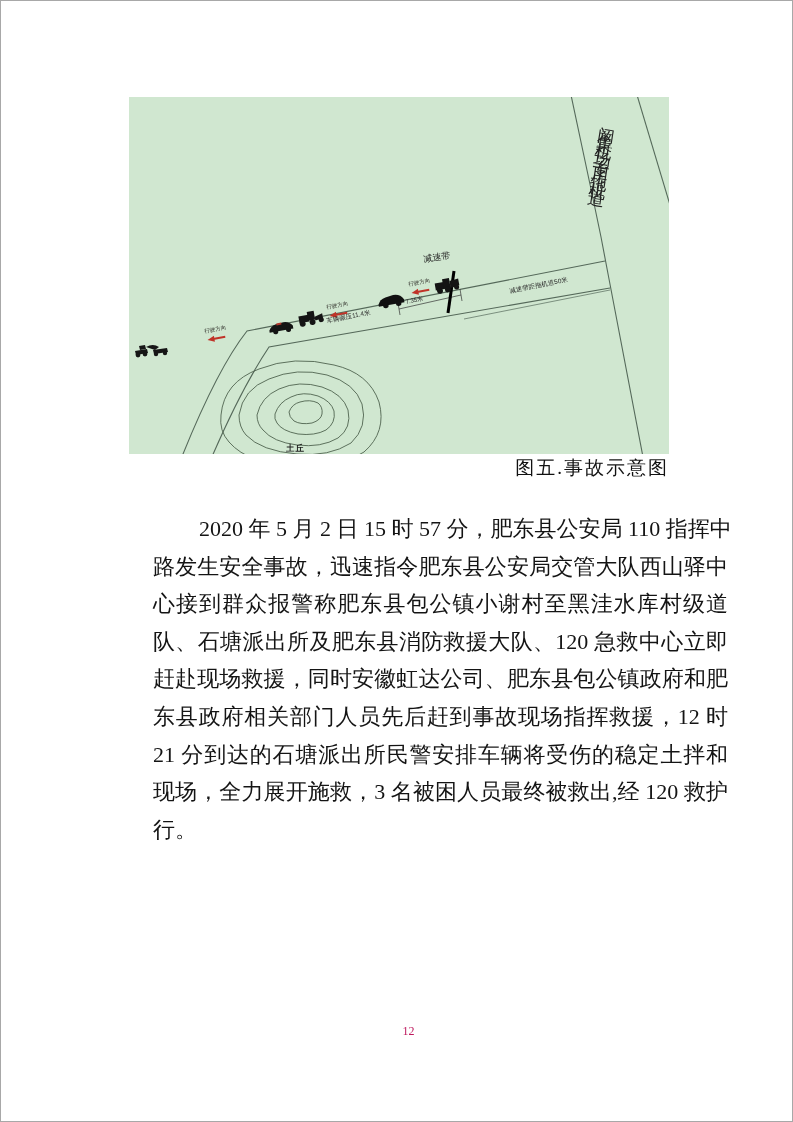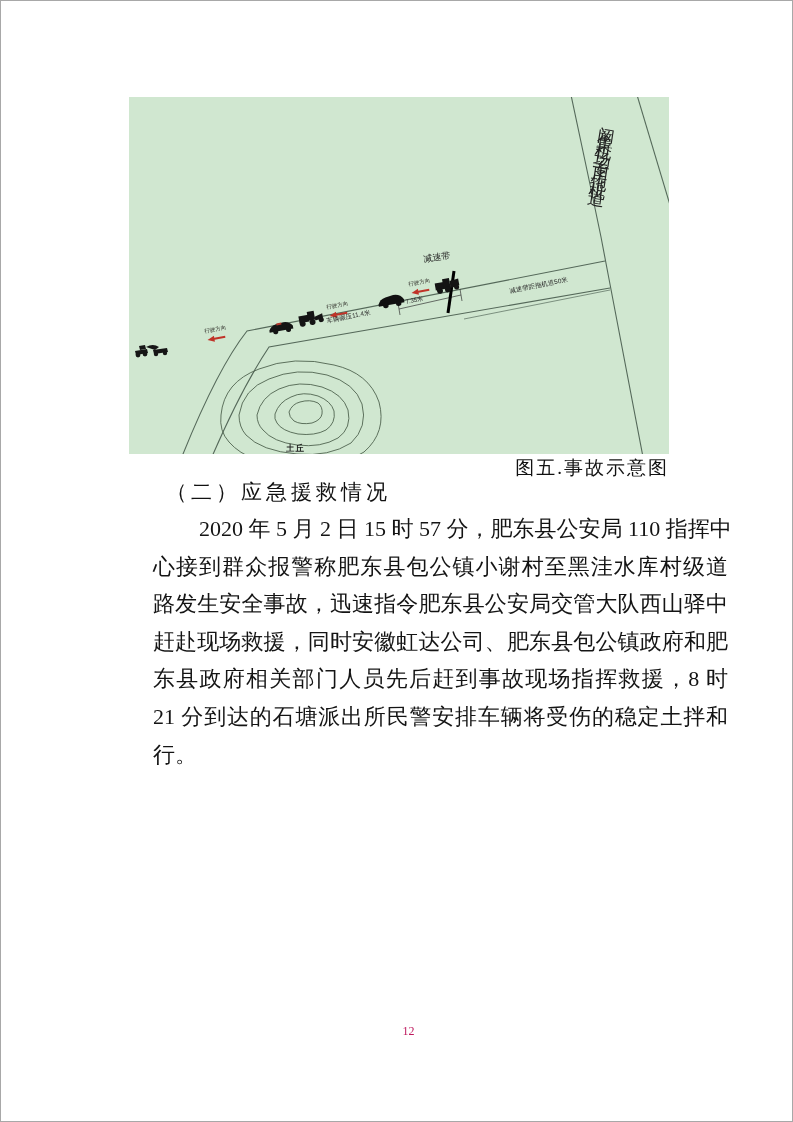--- a/index.html
+++ b/index.html
@@ -155,26 +155,27 @@
     <div class="dlabel lbl-mid">车辆碾压11.4米</div>
     <div class="dlabel lbl-dim">7.35米</div>
     <div class="dlabel lbl-dir d1">行驶方向</div>
     <div class="dlabel lbl-dir d2">行驶方向</div>
     <div class="dlabel lbl-dir d3">行驶方向</div>
     <div class="dlabel lbl-mound">土丘</div>
   </figure>
 
   <div class="caption">图五.事故示意图</div>
 
-  <h3 class="heading">（二）应急援救情况</h3>
 
   <div class="body-text">
       <div class="line indent">2020 年 5 月 2 日 15 时 57 分，肥东县公安局 110 指挥中</div>
+      <div class="line">路发生安全事故，迅速指令肥东县公安局交管大队西山驿中</div>
       <div class="line">心接到群众报警称肥东县包公镇小谢村至黑洼水库村级道</div>
-      <div class="line">路发生安全事故，迅速指令肥东县公安局交管大队西山驿中</div>
+      <div class="line">队、石塘派出所及肥东县消防救援大队、120 急救中心立即</div>
       <div class="line">赶赴现场救援，同时安徽虹达公司、肥东县包公镇政府和肥</div>
-      <div class="line">东县政府相关部门人员先后赶到事故现场指挥救援，8 时</div>
+      <div class="line">东县政府相关部门人员先后赶到事故现场指挥救援，12 时</div>
       <div class="line">21 分到达的石塘派出所民警安排车辆将受伤的稳定土拌和</div>
+      <div class="line">现场，全力展开施救，3 名被困人员最终被救出,经 120 救护</div>
       <div class="line last">行。</div>
     </div>
 
   <div class="page-number">12</div>
 </div>
 
 </body></html>

